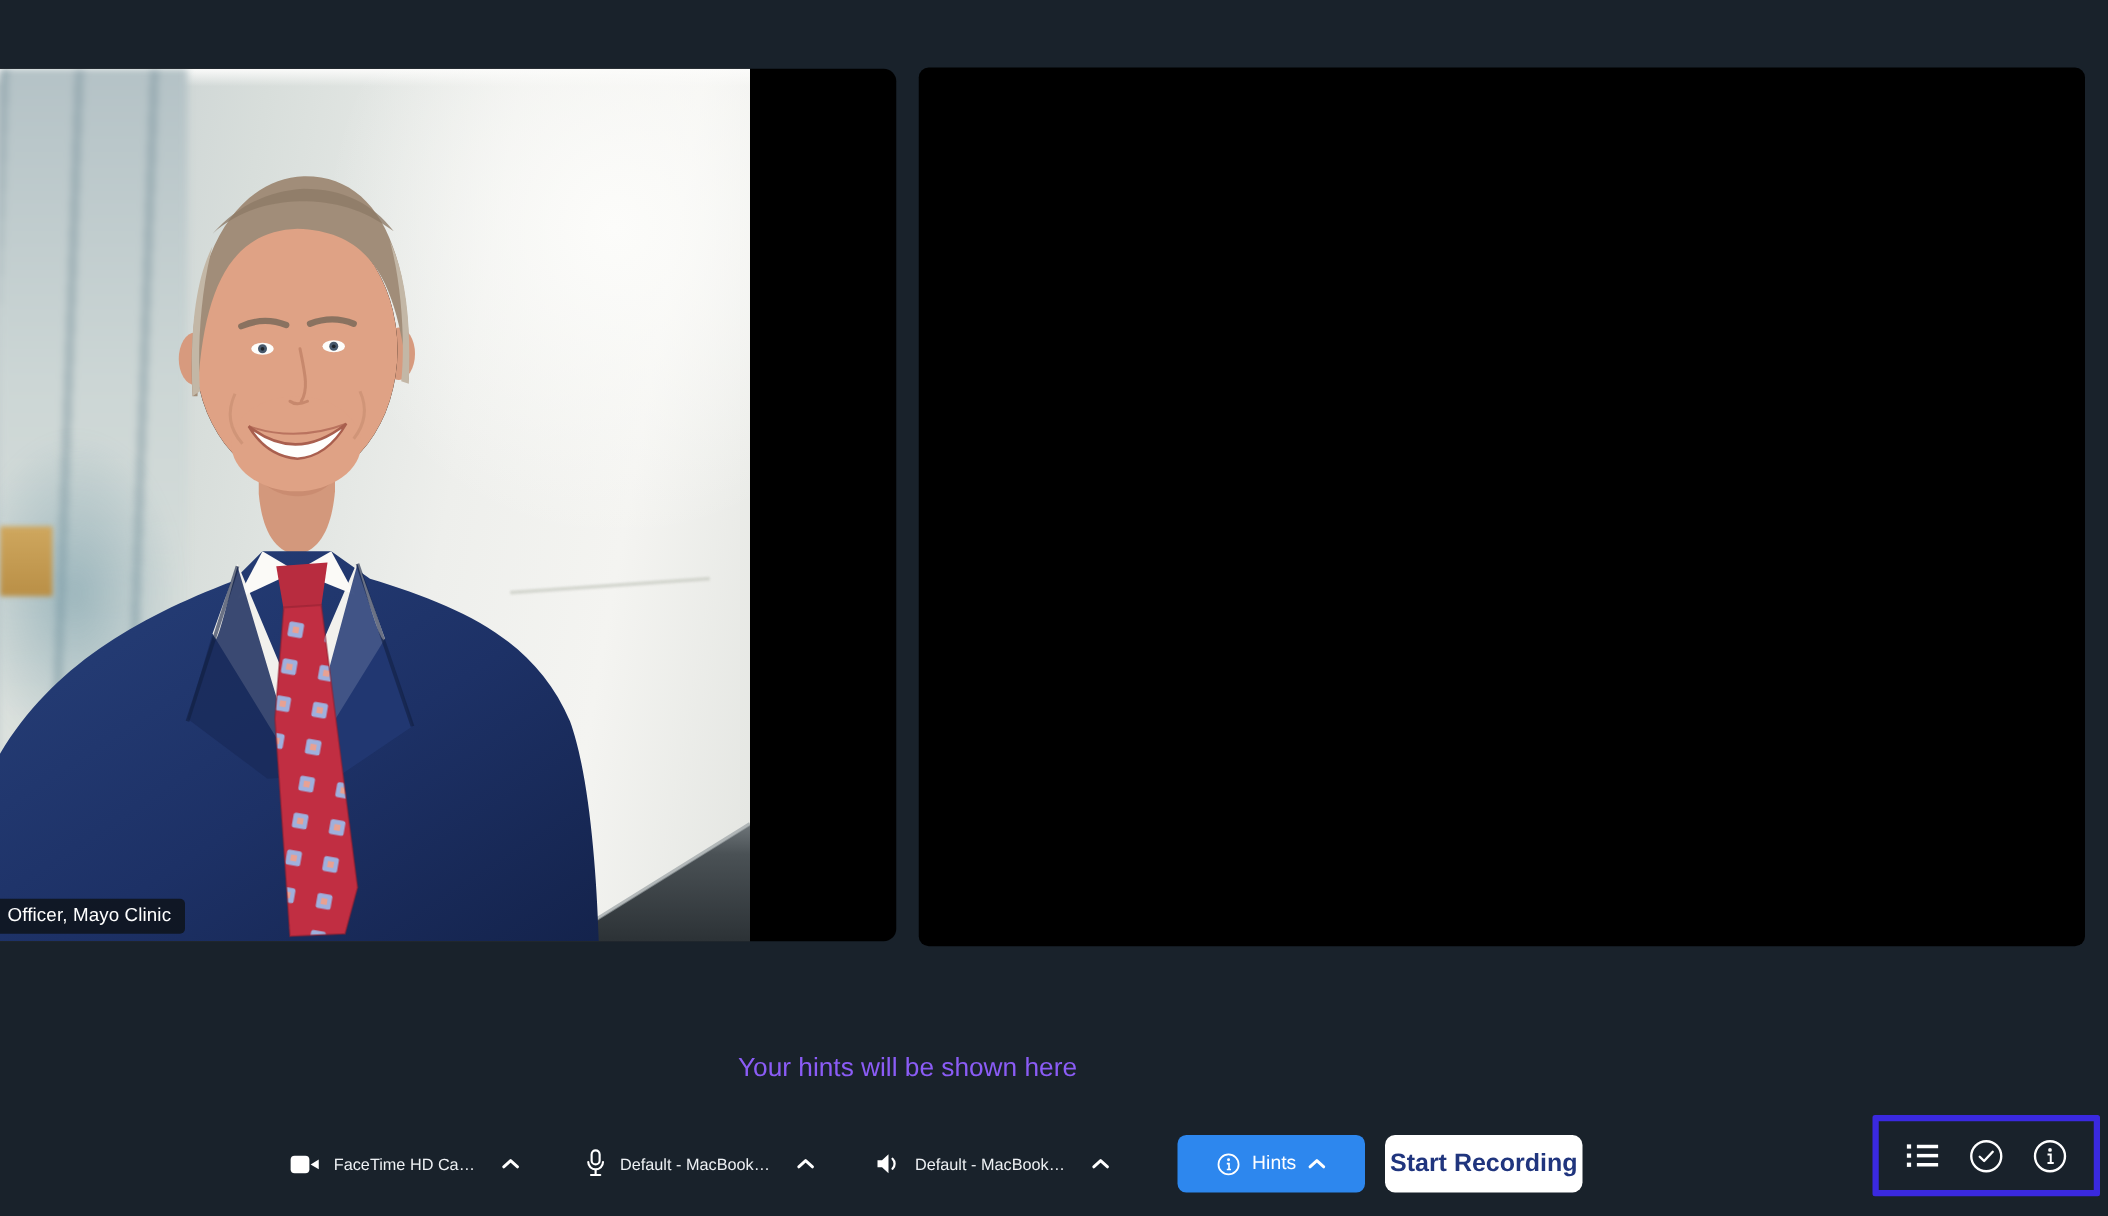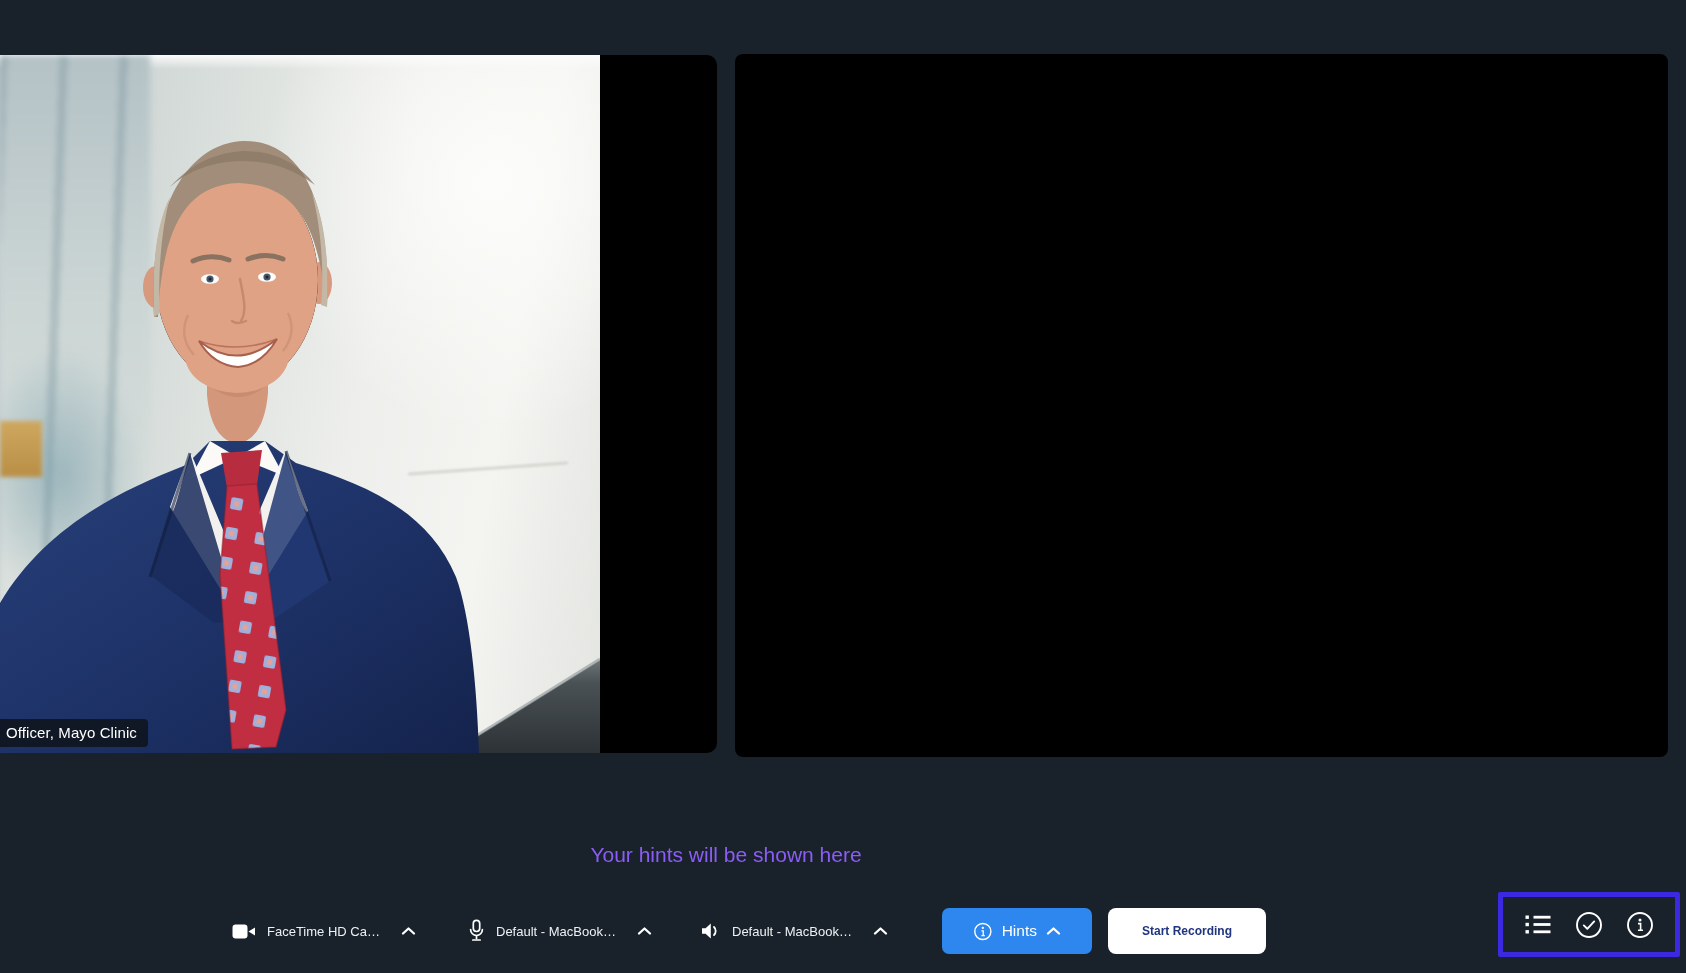--- a/index.html
+++ b/index.html
@@ -90,21 +90,21 @@
     background:#2d87ee; border-radius:7px;
     display:flex; align-items:center; padding:0 31px; gap:9px;
     color:#fff; font-size:15.5px; cursor:pointer; border:none;
   }
   .btn-hints .hints-chevron { margin-left:auto; display:flex; align-items:center; cursor:pointer; }
 
   .btn-start {
     position:absolute; left:1108px; top:2px; width:158px; height:46px;
     background:#ffffff; color:#20357e; border:none; border-radius:8px;
     font-family:"Liberation Sans",sans-serif;
-    font-size:12px; font-weight:600; cursor:pointer;
+    font-size:20px; font-weight:600; cursor:pointer;
     display:flex; align-items:center; justify-content:center;
   }
 
   .quick-actions {
     position:absolute; left:1498px; top:892px; width:182px; height:65px;
     border:5px solid #3a29e0; border-radius:2px;
     display:flex; align-items:center; justify-content:space-evenly;
   }
   .qa-btn {
     background:none; border:none; cursor:pointer; padding:2px;

